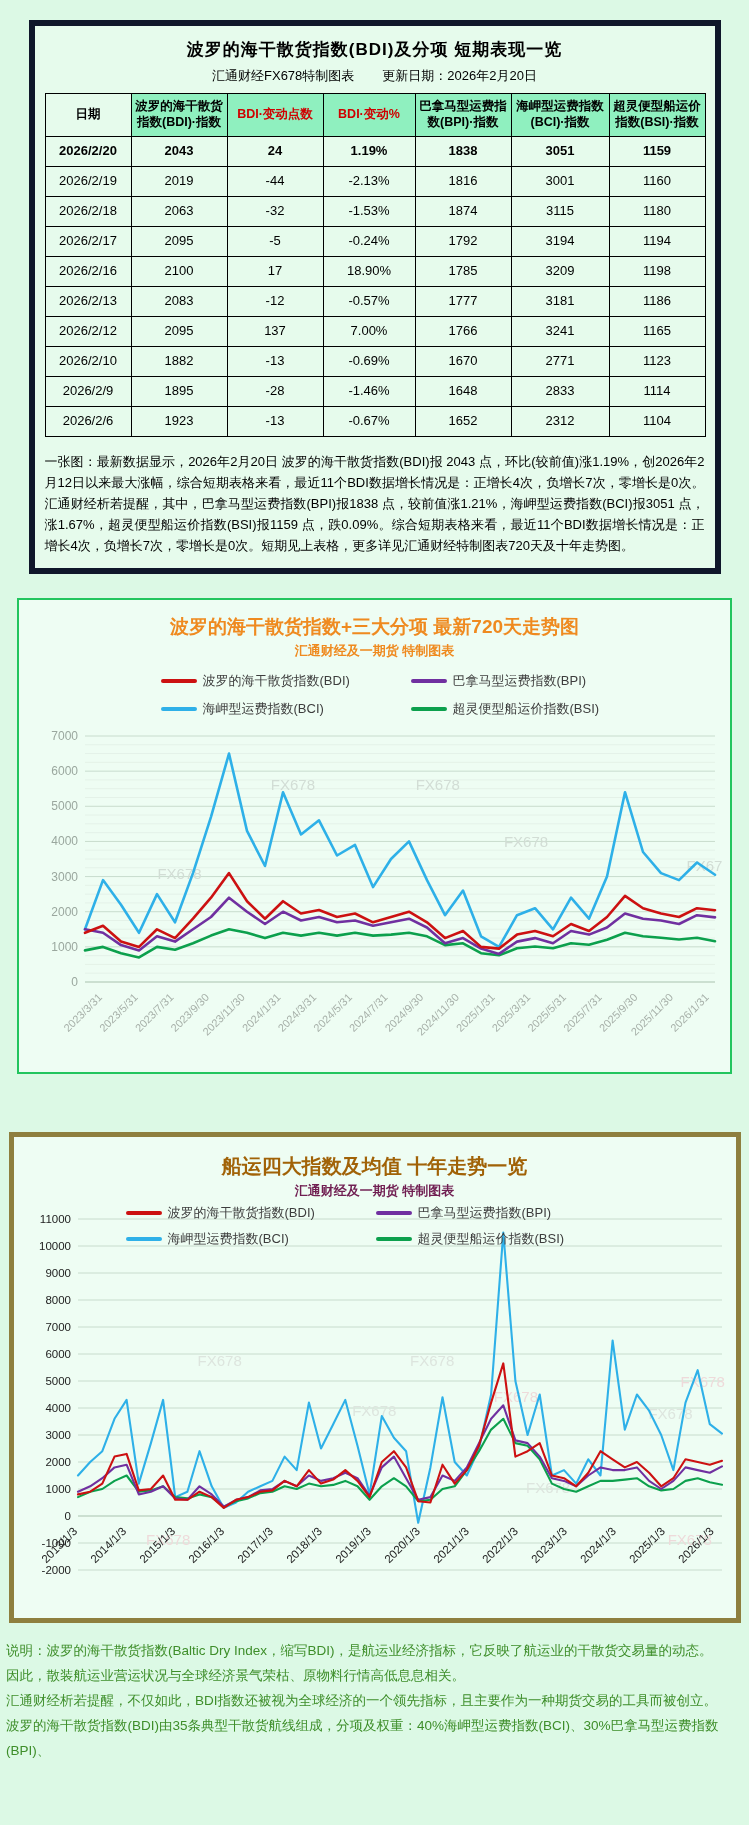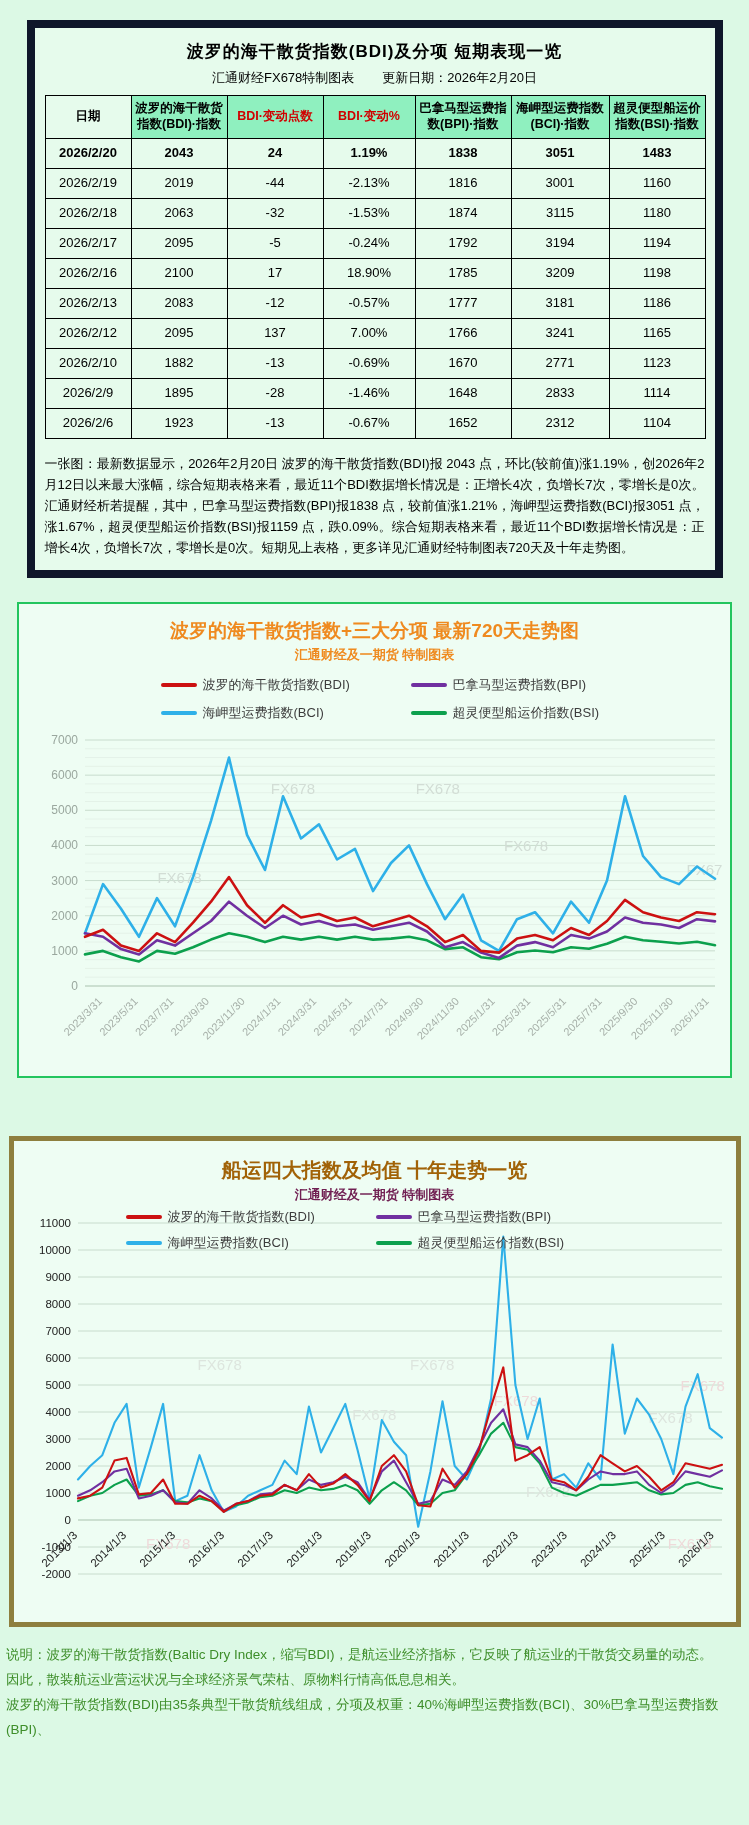--- a/index.html
+++ b/index.html
@@ -6,21 +6,21 @@
   body{
     width:749px;
     background:#dcf9e5;
     font-family:"Liberation Sans","DejaVu Sans",sans-serif;
     color:#000;
   }
   .page{width:749px;}
 
   
   .table-box{
-    width:660px;margin:20px auto 0;border:8px solid #0f172a;
+    width:660px;margin:20px auto 0;border:6px solid #0f172a;
     background:#e6fbec;padding:8px 10px 12px;
   }
   .t-title{text-align:center;font-size:17px;font-weight:bold;letter-spacing:1px;margin:4px 0 6px;}
   .t-sub{text-align:center;font-size:13px;margin-bottom:8px;}
   .t-sub span{display:inline-block;}
   .t-sub .gap{width:28px;}
   table.short{border-collapse:collapse;width:660px;table-layout:fixed;}
   table.short th,table.short td{
     border:1px solid #000;text-align:center;font-size:12.5px;padding:4px 2px;line-height:1.25;
   }
@@ -90,21 +90,21 @@
           </tr>
         </thead>
       <tbody>
           <tr class="first">
             <td>2026/2/20</td>
             <td>2043</td>
             <td>24</td>
             <td>1.19%</td>
             <td>1838</td>
             <td>3051</td>
-            <td>1483</td>
+            <td>1159</td>
           </tr>
           <tr>
             <td>2026/2/19</td>
             <td>2019</td>
             <td>-44</td>
             <td>-2.13%</td>
             <td>1816</td>
             <td>3001</td>
             <td>1160</td>
           </tr>
@@ -352,16 +352,17 @@
           <polyline points="56.0,293.1 68.2,287.7 80.3,285.0 92.5,276.9 104.6,271.5 116.8,287.7 128.9,286.4 141.1,282.3 153.2,293.1 165.4,294.4 177.5,290.4 189.7,293.1 201.8,302.6 214.0,297.2 226.1,294.4 238.3,289.1 250.4,287.7 262.6,282.3 274.7,285.0 286.9,279.6 299.0,282.3 311.2,280.9 323.3,276.9 335.5,282.3 347.6,295.8 359.8,282.3 371.9,274.2 384.1,282.3 396.2,297.2 408.4,295.8 420.5,285.0 432.7,282.3 444.8,266.1 457.0,247.2 469.1,225.6 481.3,214.8 493.4,239.1 505.6,241.8 517.7,255.3 529.9,279.6 542.0,285.0 554.2,287.7 566.3,282.3 578.5,276.9 590.6,276.9 602.8,275.6 614.9,274.2 627.1,282.3 639.2,286.4 651.4,285.0 663.5,276.9 675.7,274.2 687.8,278.3 700.0,280.7" fill="none" stroke="#0ca04d" stroke-width="2.1" stroke-linejoin="round" stroke-linecap="round"></polyline>
           <polyline points="56.0,287.7 68.2,282.3 80.3,274.2 92.5,263.4 104.6,260.7 116.8,290.4 128.9,287.7 141.1,282.3 153.2,294.4 165.4,295.8 177.5,282.3 189.7,290.4 201.8,302.6 214.0,295.8 226.1,293.1 238.3,286.4 250.4,285.0 262.6,276.9 274.7,282.3 286.9,271.5 299.0,276.9 311.2,274.2 323.3,268.8 335.5,274.2 347.6,291.8 359.8,263.4 371.9,252.6 384.1,274.2 396.2,295.8 408.4,293.1 420.5,271.5 432.7,276.9 444.8,263.4 457.0,239.1 469.1,214.8 481.3,201.3 493.4,236.4 505.6,239.1 517.7,252.6 529.9,274.2 542.0,276.9 554.2,282.3 566.3,271.5 578.5,263.4 590.6,266.1 602.8,266.1 614.9,263.4 627.1,276.9 639.2,285.0 651.4,276.9 663.5,263.4 675.7,266.1 687.8,268.8 700.0,262.4" fill="none" stroke="#7030a0" stroke-width="2.1" stroke-linejoin="round" stroke-linecap="round"></polyline>
           <polyline points="56.0,290.4 68.2,287.7 80.3,279.6 92.5,252.6 104.6,249.9 116.8,286.4 128.9,285.0 141.1,271.5 153.2,295.8 165.4,295.8 177.5,287.7 189.7,293.1 201.8,303.9 214.0,295.8 226.1,293.1 238.3,287.7 250.4,286.4 262.6,276.9 274.7,282.3 286.9,266.1 299.0,279.6 311.2,275.6 323.3,266.1 335.5,276.9 347.6,293.1 359.8,258.0 371.9,247.2 384.1,263.4 396.2,297.2 408.4,298.5 420.5,260.7 432.7,279.6 444.8,266.1 457.0,241.8 469.1,198.6 481.3,159.4 493.4,252.6 505.6,247.2 517.7,239.1 529.9,271.5 542.0,274.2 554.2,282.3 566.3,268.8 578.5,247.2 590.6,255.3 602.8,263.4 614.9,258.0 627.1,268.8 639.2,282.3 651.4,274.2 663.5,255.3 675.7,258.0 687.8,260.7 700.0,256.8" fill="none" stroke="#cc1111" stroke-width="2.1" stroke-linejoin="round" stroke-linecap="round"></polyline>
         </svg>
     </div>
   </div>
 
   <div class="footer-text" id="footer-lines">
       <div>说明：波罗的海干散货指数(Baltic Dry Index，缩写BDI)，是航运业经济指标，它反映了航运业的干散货交易量的动态。</div>
       <div>因此，散装航运业营运状况与全球经济景气荣枯、原物料行情高低息息相关。</div>
+      <div>汇通财经析若提醒，不仅如此，BDI指数还被视为全球经济的一个领先指标，且主要作为一种期货交易的工具而被创立。</div>
       <div>波罗的海干散货指数(BDI)由35条典型干散货航线组成，分项及权重：40%海岬型运费指数(BCI)、30%巴拿马型运费指数(BPI)、</div>
     </div>
 
 </div>
 
 </body></html>

